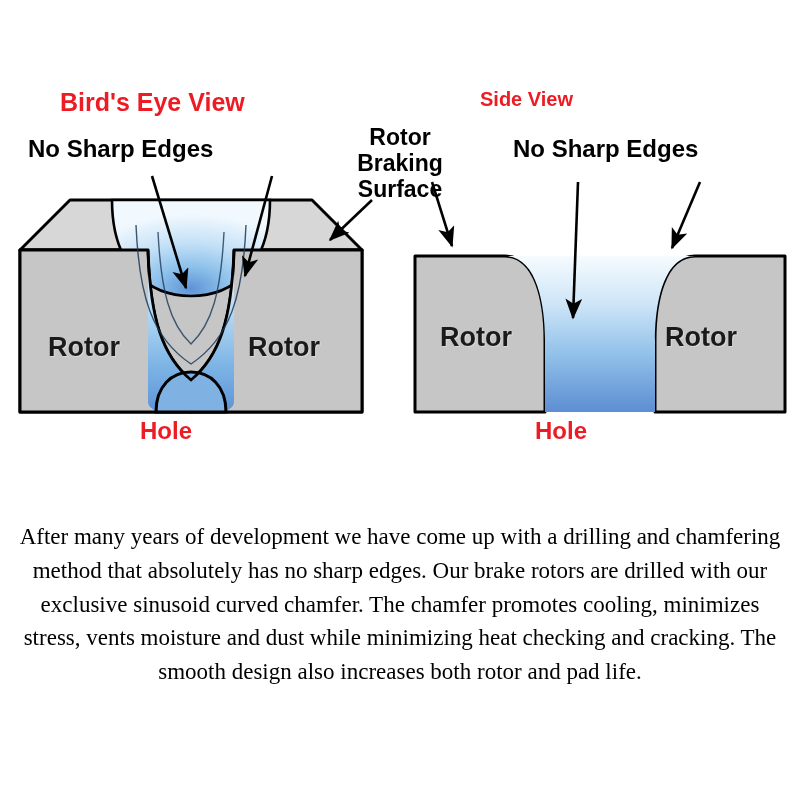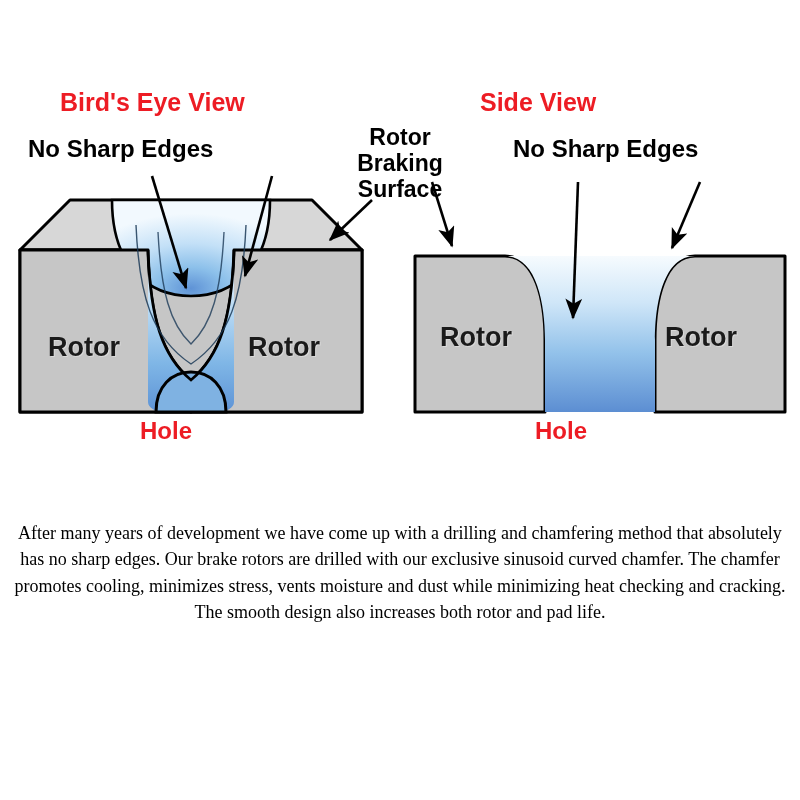--- a/index.html
+++ b/index.html
@@ -38,21 +38,21 @@
   }
   .label.red { color: #ED1C24; }
 
   #title-bird {
     left: 60px; top: 88px; width: 300px;
     font-size: 25px;
     letter-spacing: 0px;
   }
   #title-side {
     left: 480px; top: 88px; width: 240px;
-    font-size: 25px;
+    font-size: 20px;
   }
   #lbl-no-sharp-left {
     left: 28px; top: 136px; width: 270px;
     font-size: 24px;
   }
   #lbl-no-sharp-right {
     left: 513px; top: 136px; width: 270px;
     font-size: 24px;
   }
   #lbl-rotor-surface {
@@ -80,21 +80,21 @@
   #rotor-br { left: 248px; top: 332px; }
   #rotor-sl { left: 440px; top: 322px; }
   #rotor-sr { left: 665px; top: 322px; }
 
   #caption {
     position: absolute;
     left: 10px;
     top: 520px;
     width: 780px;
     font-family: "Liberation Serif", serif;
-    font-size: 18px;
+    font-size: 23px;
     line-height: 1.47;
     text-align: center;
     color: #000000;
   }
 </style>
 </head>
 <body>
 
 <div id="stage">
 

